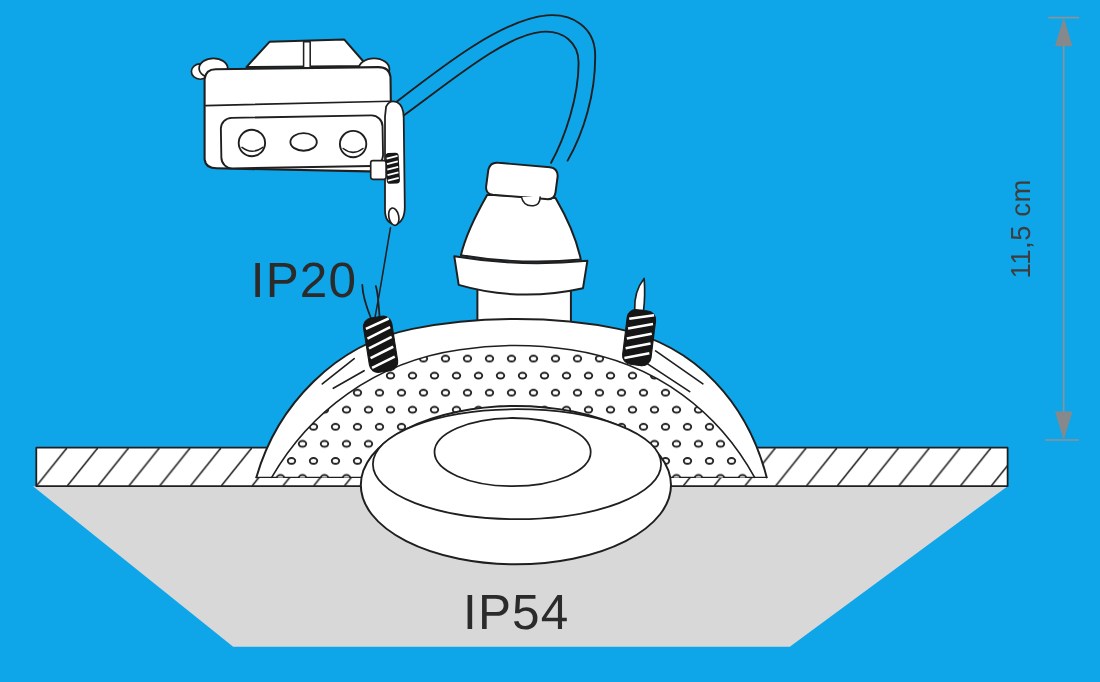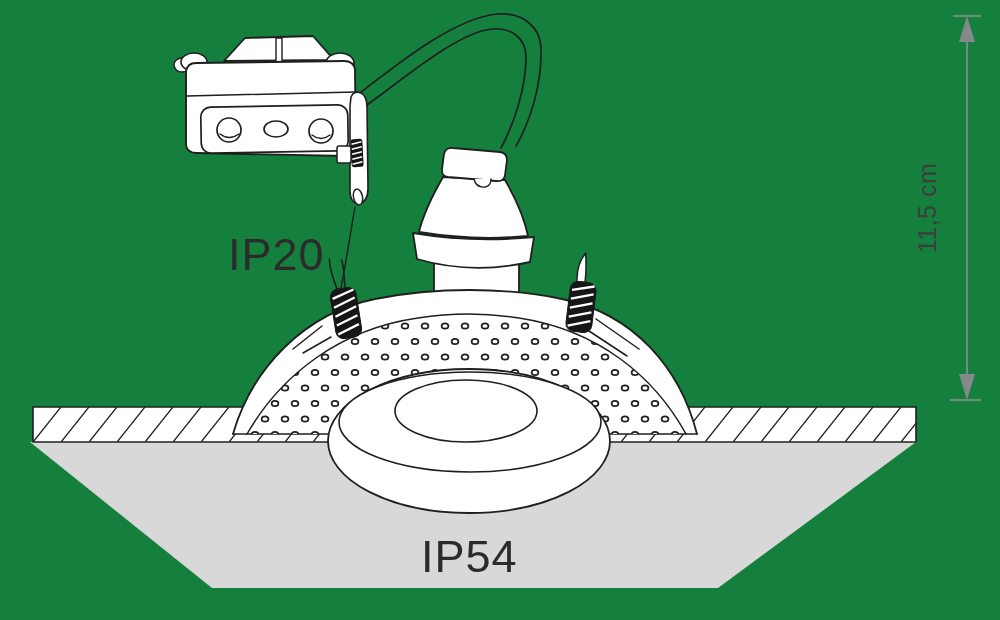--- a/index.html
+++ b/index.html
@@ -1,17 +1,17 @@
 <!DOCTYPE html>
 <html><head>
 <meta charset="utf-8">
 <style>
   html,body{margin:0;padding:0;background:#ffffff;}
   .canvas{
-    position:relative;width:1000px;height:620px;background:#15803d;overflow:hidden;
+    position:relative;width:1000px;height:620px;background:#0ea5e9;overflow:hidden;
     font-family:"Liberation Sans", sans-serif;
   }
   svg{position:absolute;inset:0;}
   .ln{stroke:#1f1f1f;stroke-linecap:round;stroke-linejoin:round;}
   .white{fill:#ffffff;}
   .nofill{fill:none;}
   text.rating{fill:#2b2b2b;font-size:45px;letter-spacing:1px;}
   text.dim{fill:#3d3d3d;font-size:25px;letter-spacing:0.5px;}
 </style>
 </head>

